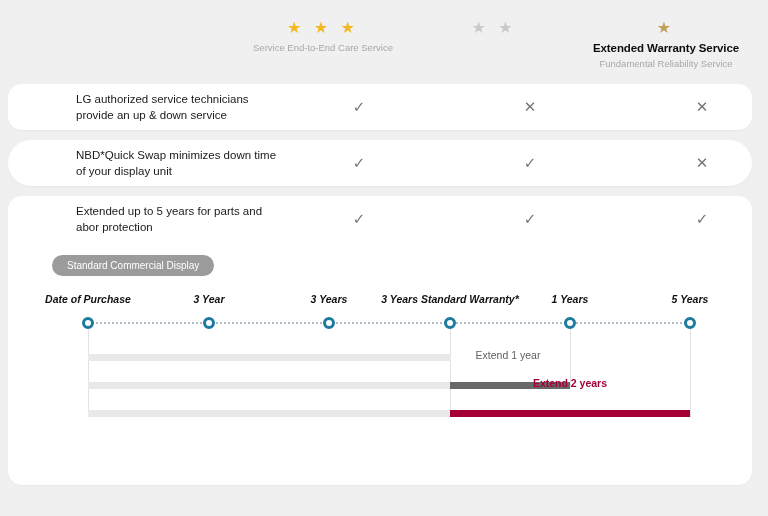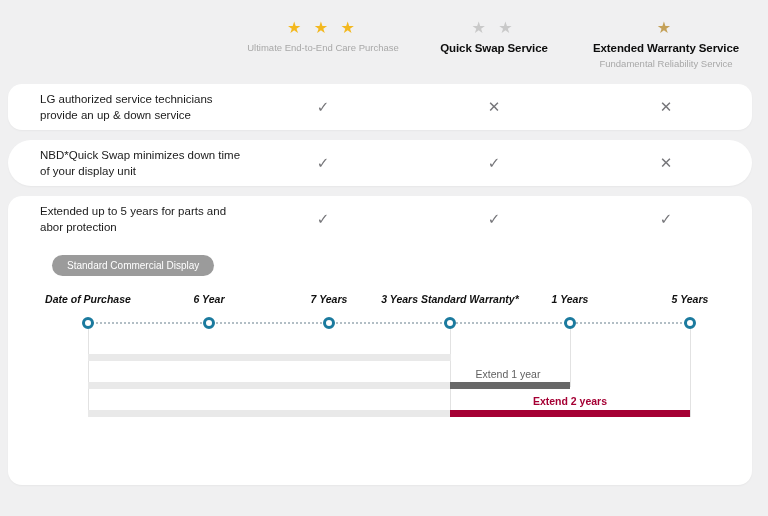--- a/index.html
+++ b/index.html
@@ -19,21 +19,21 @@
   .plan-tagline{font-size:9.5px;color:#a8a8a8;margin-top:4px;}
 
   
   .card{
     position:absolute;left:8px;width:744px;background:#fff;border-radius:14px;
     box-shadow:0 1px 2px rgba(0,0,0,0.04);
   }
   #card-0{top:84px;height:46px;}
   #card-1{top:140px;height:46px;border-radius:23px;}
   #card-2{top:196px;height:289px;}
-  .feature-row{position:relative;height:46px;}
+  .feature-row{position:relative;height:46px;margin-left:36px;}
   .feature-label{
     position:absolute;left:32px;top:50%;transform:translateY(-50%);
     width:210px;font-size:11.5px;line-height:1.4;color:#1a1a1a;
   }
   .mark{
     position:absolute;top:50%;transform:translate(-50%,-50%);
     color:#76767a;font-size:15px;
   }
 
   
@@ -59,38 +59,37 @@
   #vline-3y{left:442px;height:88px;}
   #vline-4y{left:562px;height:58px;}
   #vline-5y{left:682px;height:88px;}
   .track{position:absolute;left:80px;width:363px;height:7px;background:#e9e9e9;}
   #track-0{top:158px;}
   #track-1{top:186px;}
   #track-2{top:214px;}
   .bar-extend1{position:absolute;left:442px;top:186px;width:120px;height:7px;background:#686868;}
   .bar-extend2{position:absolute;left:442px;top:214px;width:240px;height:7px;background:#a50034;}
   .extend1-label{
-    position:absolute;left:430px;top:172px;width:140px;text-align:center;
+    position:absolute;left:430px;top:153px;width:140px;text-align:center;
     font-size:10.5px;color:#5f5f5f;
   }
   .extend2-label{
-    position:absolute;left:492px;top:199px;width:140px;text-align:center;
+    position:absolute;left:492px;top:181px;width:140px;text-align:center;
     font-size:10.5px;font-weight:bold;color:#a50034;
   }
 </style>
 </head>
 <body>
 
 <div class="plan-col" id="plan-col-0">
   <div class="stars" style="color: rgb(243, 184, 31);">★ ★ ★</div>
-  <div class="plan-tagline">Ultimate End-to-End Care Purchase</div>
+  <div class="plan-tagline">Service End-to-End Care Service</div>
 </div>
 <div class="plan-col" id="plan-col-1">
   <div class="stars" style="color: rgb(201, 201, 201);">★ ★</div>
-  <div class="plan-name">Quick Swap Service</div>
 </div>
 <div class="plan-col" id="plan-col-2">
   <div class="stars" style="color: rgb(196, 161, 89);">★</div>
   <div class="plan-name">Extended Warranty Service</div>
   <div class="plan-tagline">Fundamental Reliability Service</div>
 </div>
 
 <div class="card" id="card-0">
   <div class="feature-row">
     <div class="feature-label">LG authorized service technicians provide an up &amp; down service</div>
@@ -118,23 +117,23 @@
       <span class="mark" style="left: 486px;">✓</span>
       <span class="mark" style="left: 658px;">✓</span>
     </div>
 
   <button class="badge">Standard Commercial Display</button>
 
   <div id="milestones">
     <div class="dotted-line"></div>
   <div class="ms-label" style="left: 10px;">Date of Purchase</div>
       <div class="ms-dot" style="left: 74px;"></div>
-      <div class="ms-label" style="left: 131px;">6 Year</div>
+      <div class="ms-label" style="left: 131px;">3 Year</div>
       <div class="ms-dot" style="left: 195px;"></div>
-      <div class="ms-label" style="left: 251px;">7 Years</div>
+      <div class="ms-label" style="left: 251px;">3 Years</div>
       <div class="ms-dot" style="left: 315px;"></div>
       <div class="ms-label" style="left: 372px;">3 Years Standard Warranty*</div>
       <div class="ms-dot" style="left: 436px;"></div>
       <div class="ms-label" style="left: 492px;">1 Years</div>
       <div class="ms-dot" style="left: 556px;"></div>
       <div class="ms-label" style="left: 612px;">5 Years</div>
       <div class="ms-dot" style="left: 676px;"></div>
     </div>
 
   <div class="vline" id="vline-purchase"></div>

